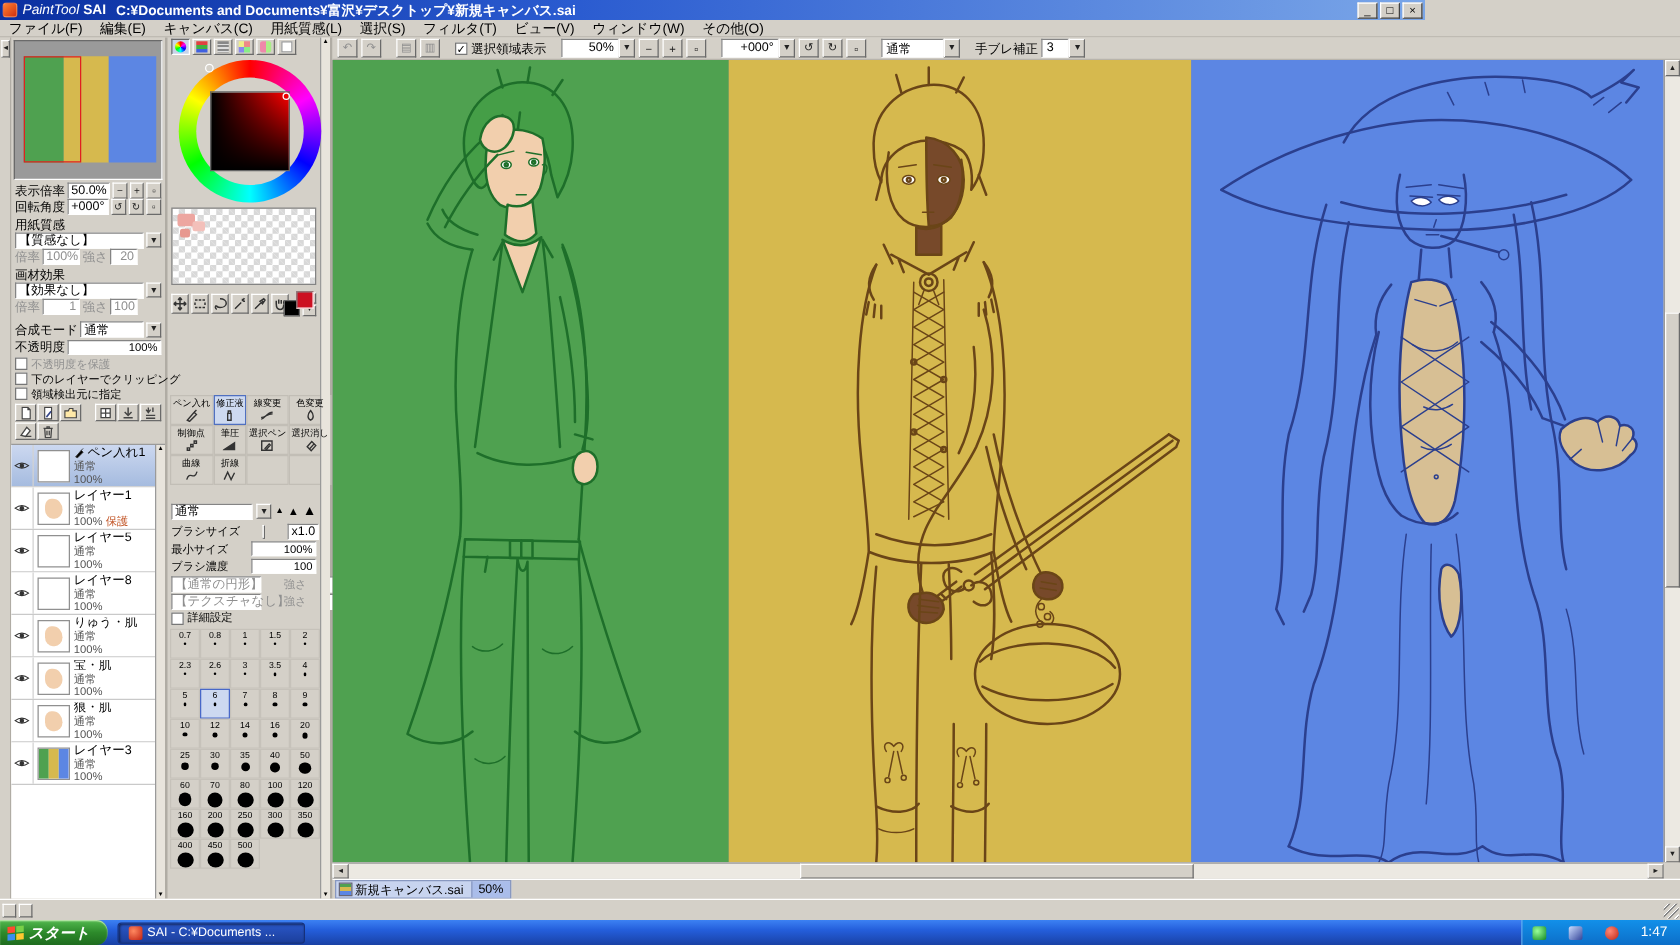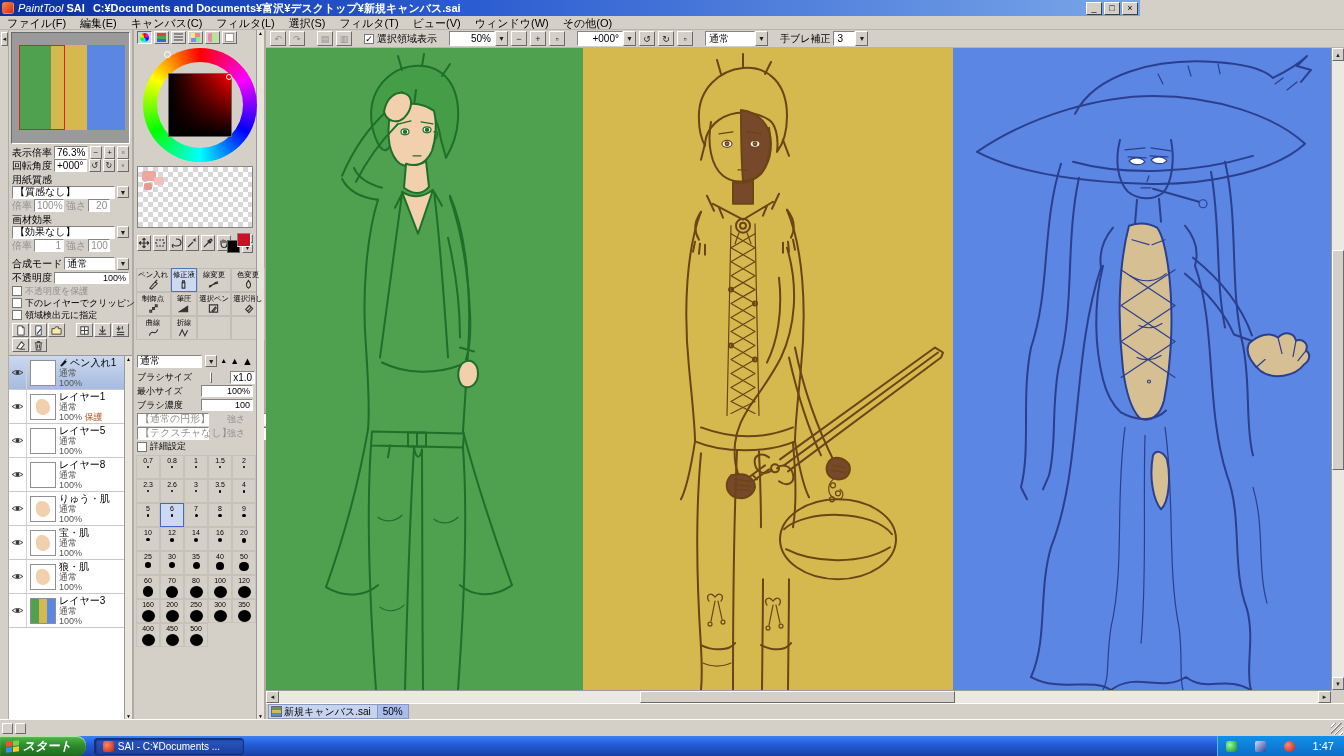--- a/index.html
+++ b/index.html
@@ -98,21 +98,21 @@
   .scratch{height:62px;margin:2px 3px;border:1px solid #848484;position:relative;background-image:linear-gradient(45deg,#d8d8d8 25%,transparent 25%,transparent 75%,#d8d8d8 75%),linear-gradient(45deg,#d8d8d8 25%,#fff 25%,#fff 75%,#d8d8d8 75%);background-size:10px 10px;background-position:0 0,5px 5px;flex:0 0 auto;}
   .daub{position:absolute;background:#eda6a0;border-radius:2px;}
   .tools-row{display:flex;align-items:center;gap:2px;padding:2px 3px;height:26px;flex:0 0 auto;}
   .tool-btn{width:16px;height:16px;}
   .tool-btn svg{width:12px;height:12px;stroke:#333;fill:none;stroke-width:1.2;}
   .chips{position:relative;width:22px;height:20px;margin-left:4px;}
   .chip-b{position:absolute;right:0;bottom:0;width:13px;height:13px;background:#000;border:1px solid #666;}
   .chip-f{position:absolute;left:0;top:0;width:14px;height:14px;background:#cc1122;border:1px solid;border-color:#848484 #fff #fff #848484;}
   .spincol{margin-left:auto;display:flex;flex-direction:column;gap:1px;}
   .spincol .btn3d{width:11px;height:9px;font-size:6px;}
-  .lw-grid{display:grid;grid-template-columns:repeat(4,1fr);padding:12px 2px;flex:0 0 auto;}
+  .lw-grid{display:grid;grid-template-columns:repeat(4,1fr);padding:12px 2px;flex:0 0 auto;margin-top:48px;}
   .lw-cell{height:24px;border:1px solid #c2beb6;display:flex;flex-direction:column;align-items:center;justify-content:center;background:var(--ui);}
   .lw-cell.active{background:#cdd9f0;border-color:#5070c0;}
   .lw-cell .lwlbl{font-size:8px;line-height:9px;white-space:nowrap;transform:scale(.92);}
   .lw-cell svg{width:11px;height:11px;stroke:#333;fill:none;stroke-width:1.2;}
   .mode-row{display:flex;align-items:center;gap:3px;padding:2px 3px;height:18px;flex:0 0 auto;}
   .tri{color:#000;line-height:10px;}
   .brow{display:flex;align-items:center;gap:18px;padding:0 3px;font-size:9px;height:14px;flex:0 0 auto;white-space:nowrap;}
   .brow .bl{flex:0 0 auto;}
   .slider{flex:1;height:12px;background:#fff;border:1px solid;border-color:#848484 #fff #fff #848484;display:flex;align-items:center;justify-content:flex-end;padding:0 2px;font-size:9px;}
   .adv-row{display:flex;align-items:center;gap:3px;padding:1px 3px;font-size:9px;height:13px;flex:0 0 auto;}
@@ -286,21 +286,21 @@
       <span class="win-btn">□</span>
       <span class="win-btn">×</span>
     </span>
   </div>
 
   <div class="menubar">
 
   <span class="menu-item">ファイル(F)</span>
       <span class="menu-item">編集(E)</span>
       <span class="menu-item">キャンバス(C)</span>
-      <span class="menu-item">フィルタ(L)</span>
+      <span class="menu-item">用紙質感(L)</span>
       <span class="menu-item">選択(S)</span>
       <span class="menu-item">フィルタ(T)</span>
       <span class="menu-item">ビュー(V)</span>
       <span class="menu-item">ウィンドウ(W)</span>
       <span class="menu-item">その他(O)</span>
     </div>
 
   <div class="appbody">
     <div class="edge-strip">
       <span class="edge-btn btn3d">◄</span>
@@ -311,21 +311,21 @@
         <div class="nav-thumb">
           <i class="nav-s1"></i>
             <i class="nav-s2"></i>
             <i class="nav-s3"></i>
         </div>
         <div class="nav-view"></div>
       </div>
 
       <div class="prow">
         <span class="lbl">表示倍率</span>
-        <span class="valbox val" style="width:34px">76.3%</span>
+        <span class="valbox val" style="width:34px">50.0%</span>
         <span class="btn3d mini-btn">−</span>
         <span class="btn3d mini-btn">+</span>
         <span class="btn3d mini-btn">▫</span>
       </div>
       <div class="prow">
         <span class="lbl">回転角度</span>
         <span class="valbox val" style="width:34px">+000°</span>
         <span class="btn3d mini-btn">↺</span>
         <span class="btn3d mini-btn">↻</span>
         <span class="btn3d mini-btn">▫</span>

